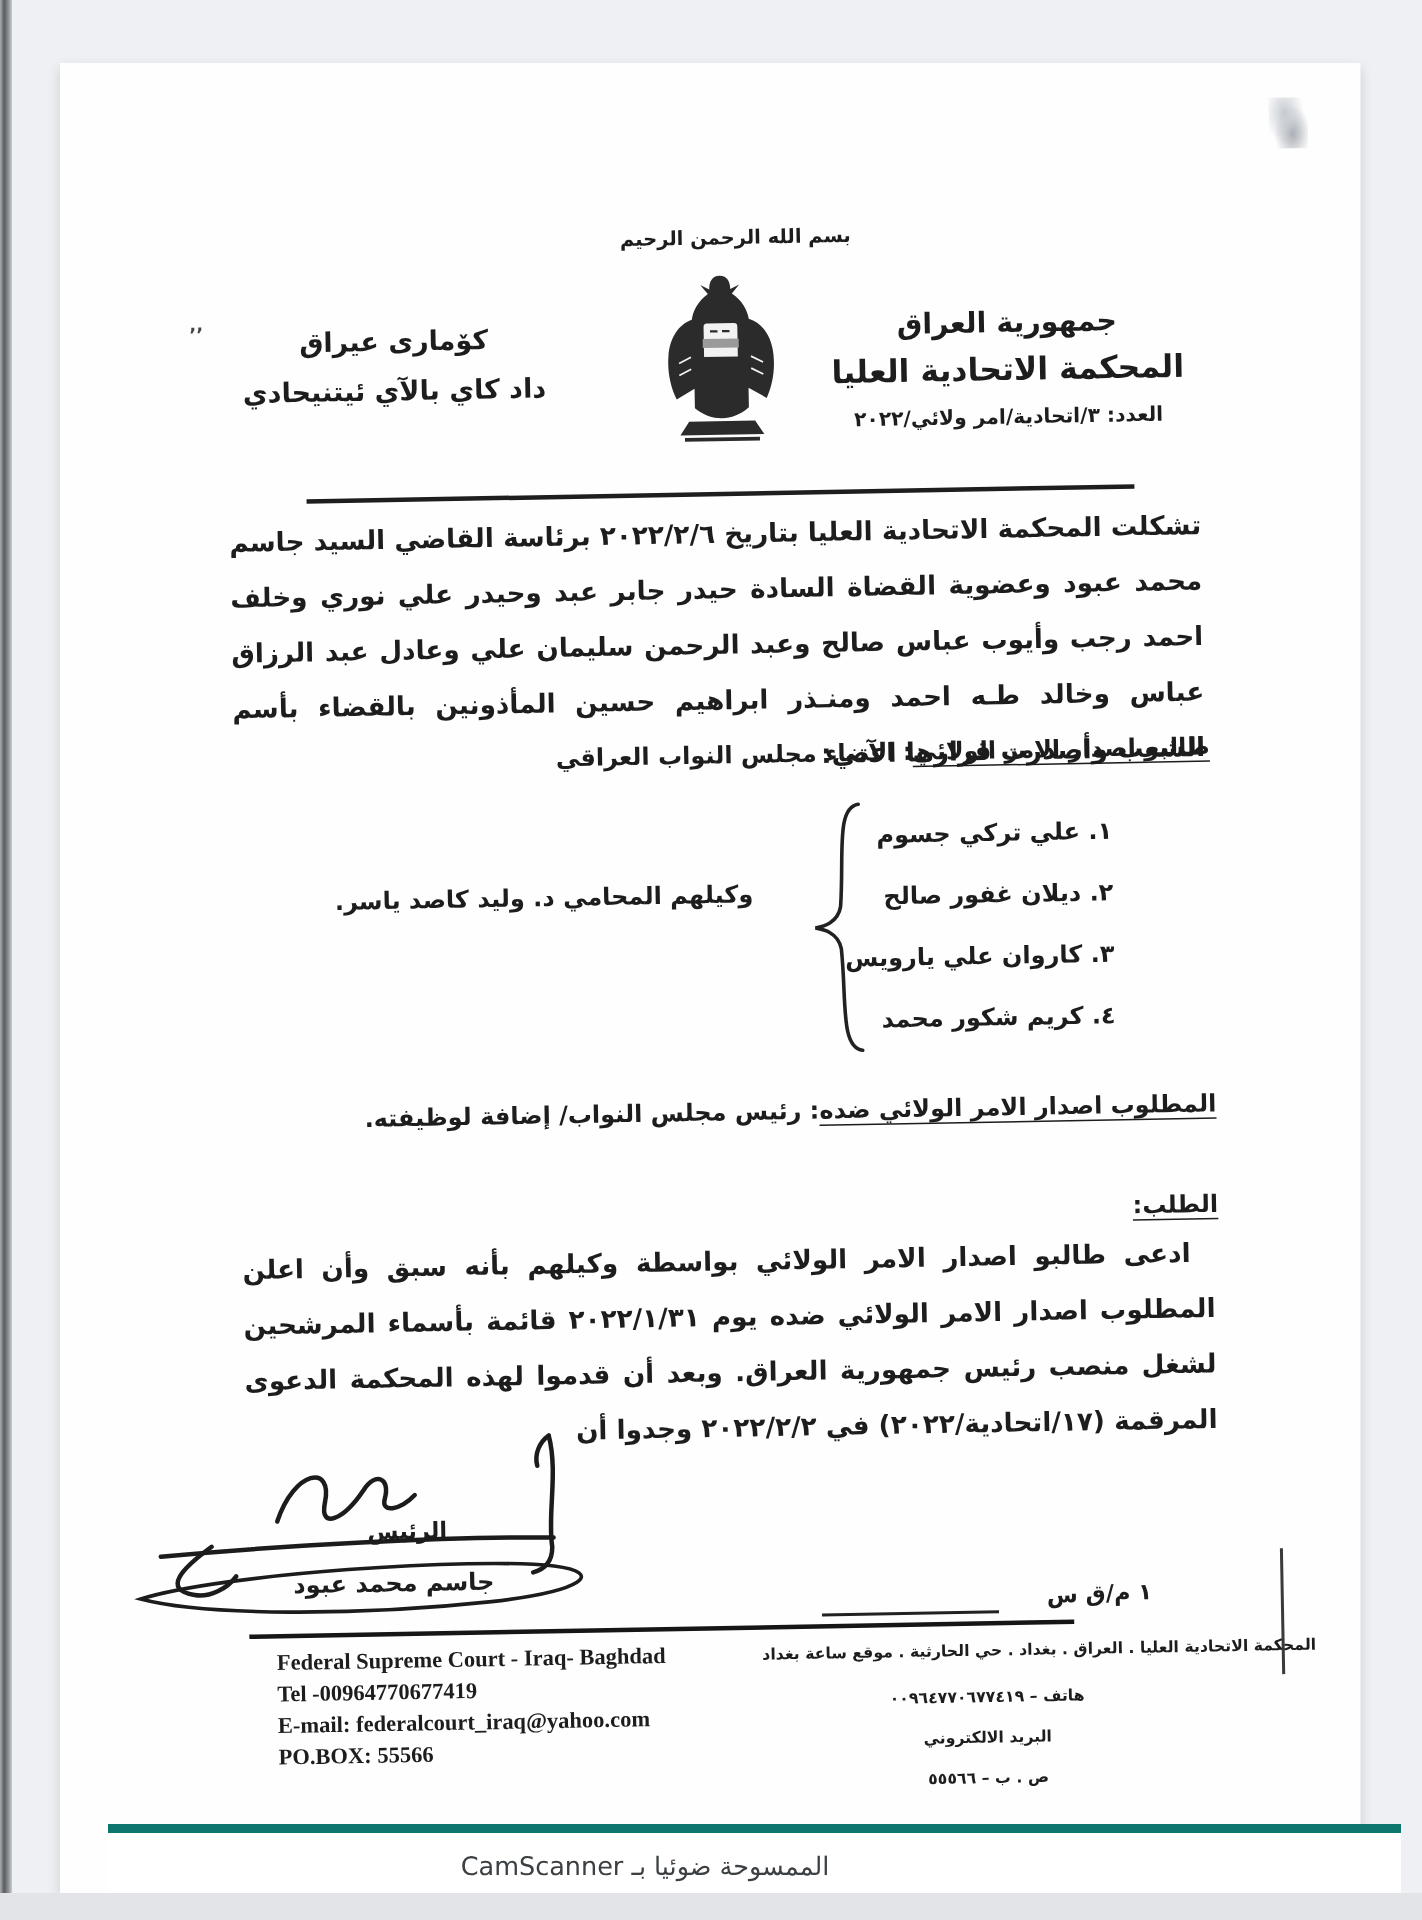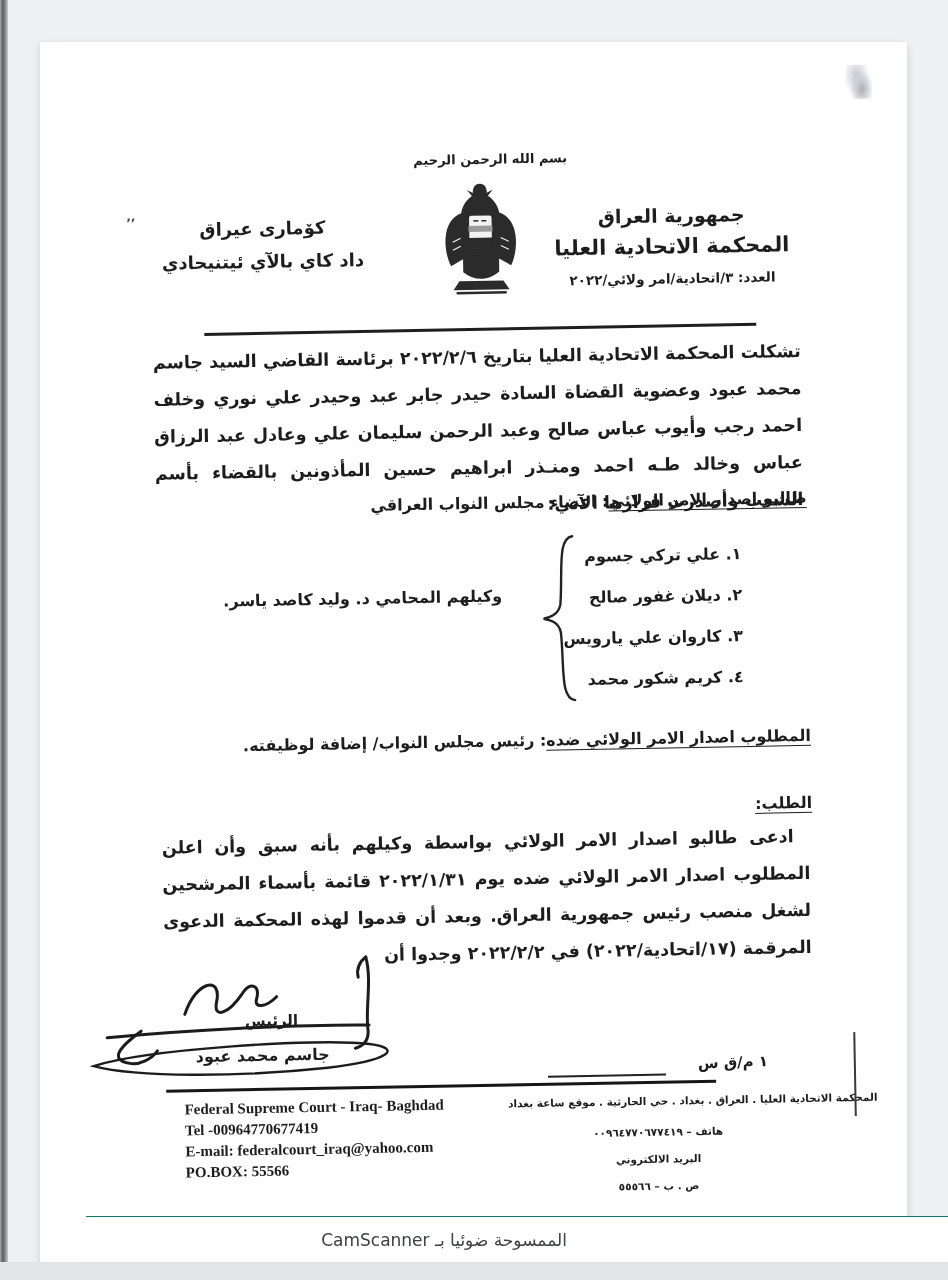--- a/index.html
+++ b/index.html
@@ -60,22 +60,22 @@
   .foot-ar1{right:40px;top:1056px;font-size:10.5px;font-weight:bold;}
   .foot-ar-block{right:128px;top:1080px;width:264px;text-align:center;
                  font-size:10.5px;font-weight:bold;line-height:27px;}
   .artifact-vline{left:804px;top:997px;width:2px;height:84px;background:#3a3a3a;}
   .smudge{left:814px;top:30px;width:26px;height:34px;
           background:
             radial-gradient(ellipse at 40% 30%,#b9bec6 0%,rgba(185,190,198,0) 60%),
             radial-gradient(ellipse at 60% 70%,#8f949c 0%,rgba(143,148,156,0) 55%);
           opacity:.8;}
   .cam-bar{
-    position:absolute;left:86px;top:1216px;width:862px;height:46px;background:#ffffff;
-    border-top:1px solid #0f766e;display:flex;align-items:center;justify-content:center;
+    position:absolute;left:72px;top:1216px;width:862px;height:46px;background:#ffffff;
+    border-top:6px solid #0f766e;display:flex;align-items:center;justify-content:center;
   }
   .cam-label{direction:rtl;font-size:17px;color:#3c4043;transform:translateX(-73px);}
 </style>
 </head>
 <body>
 
 <div class="left-edge"></div>
 
 <div class="paper">
   <div class="content">

